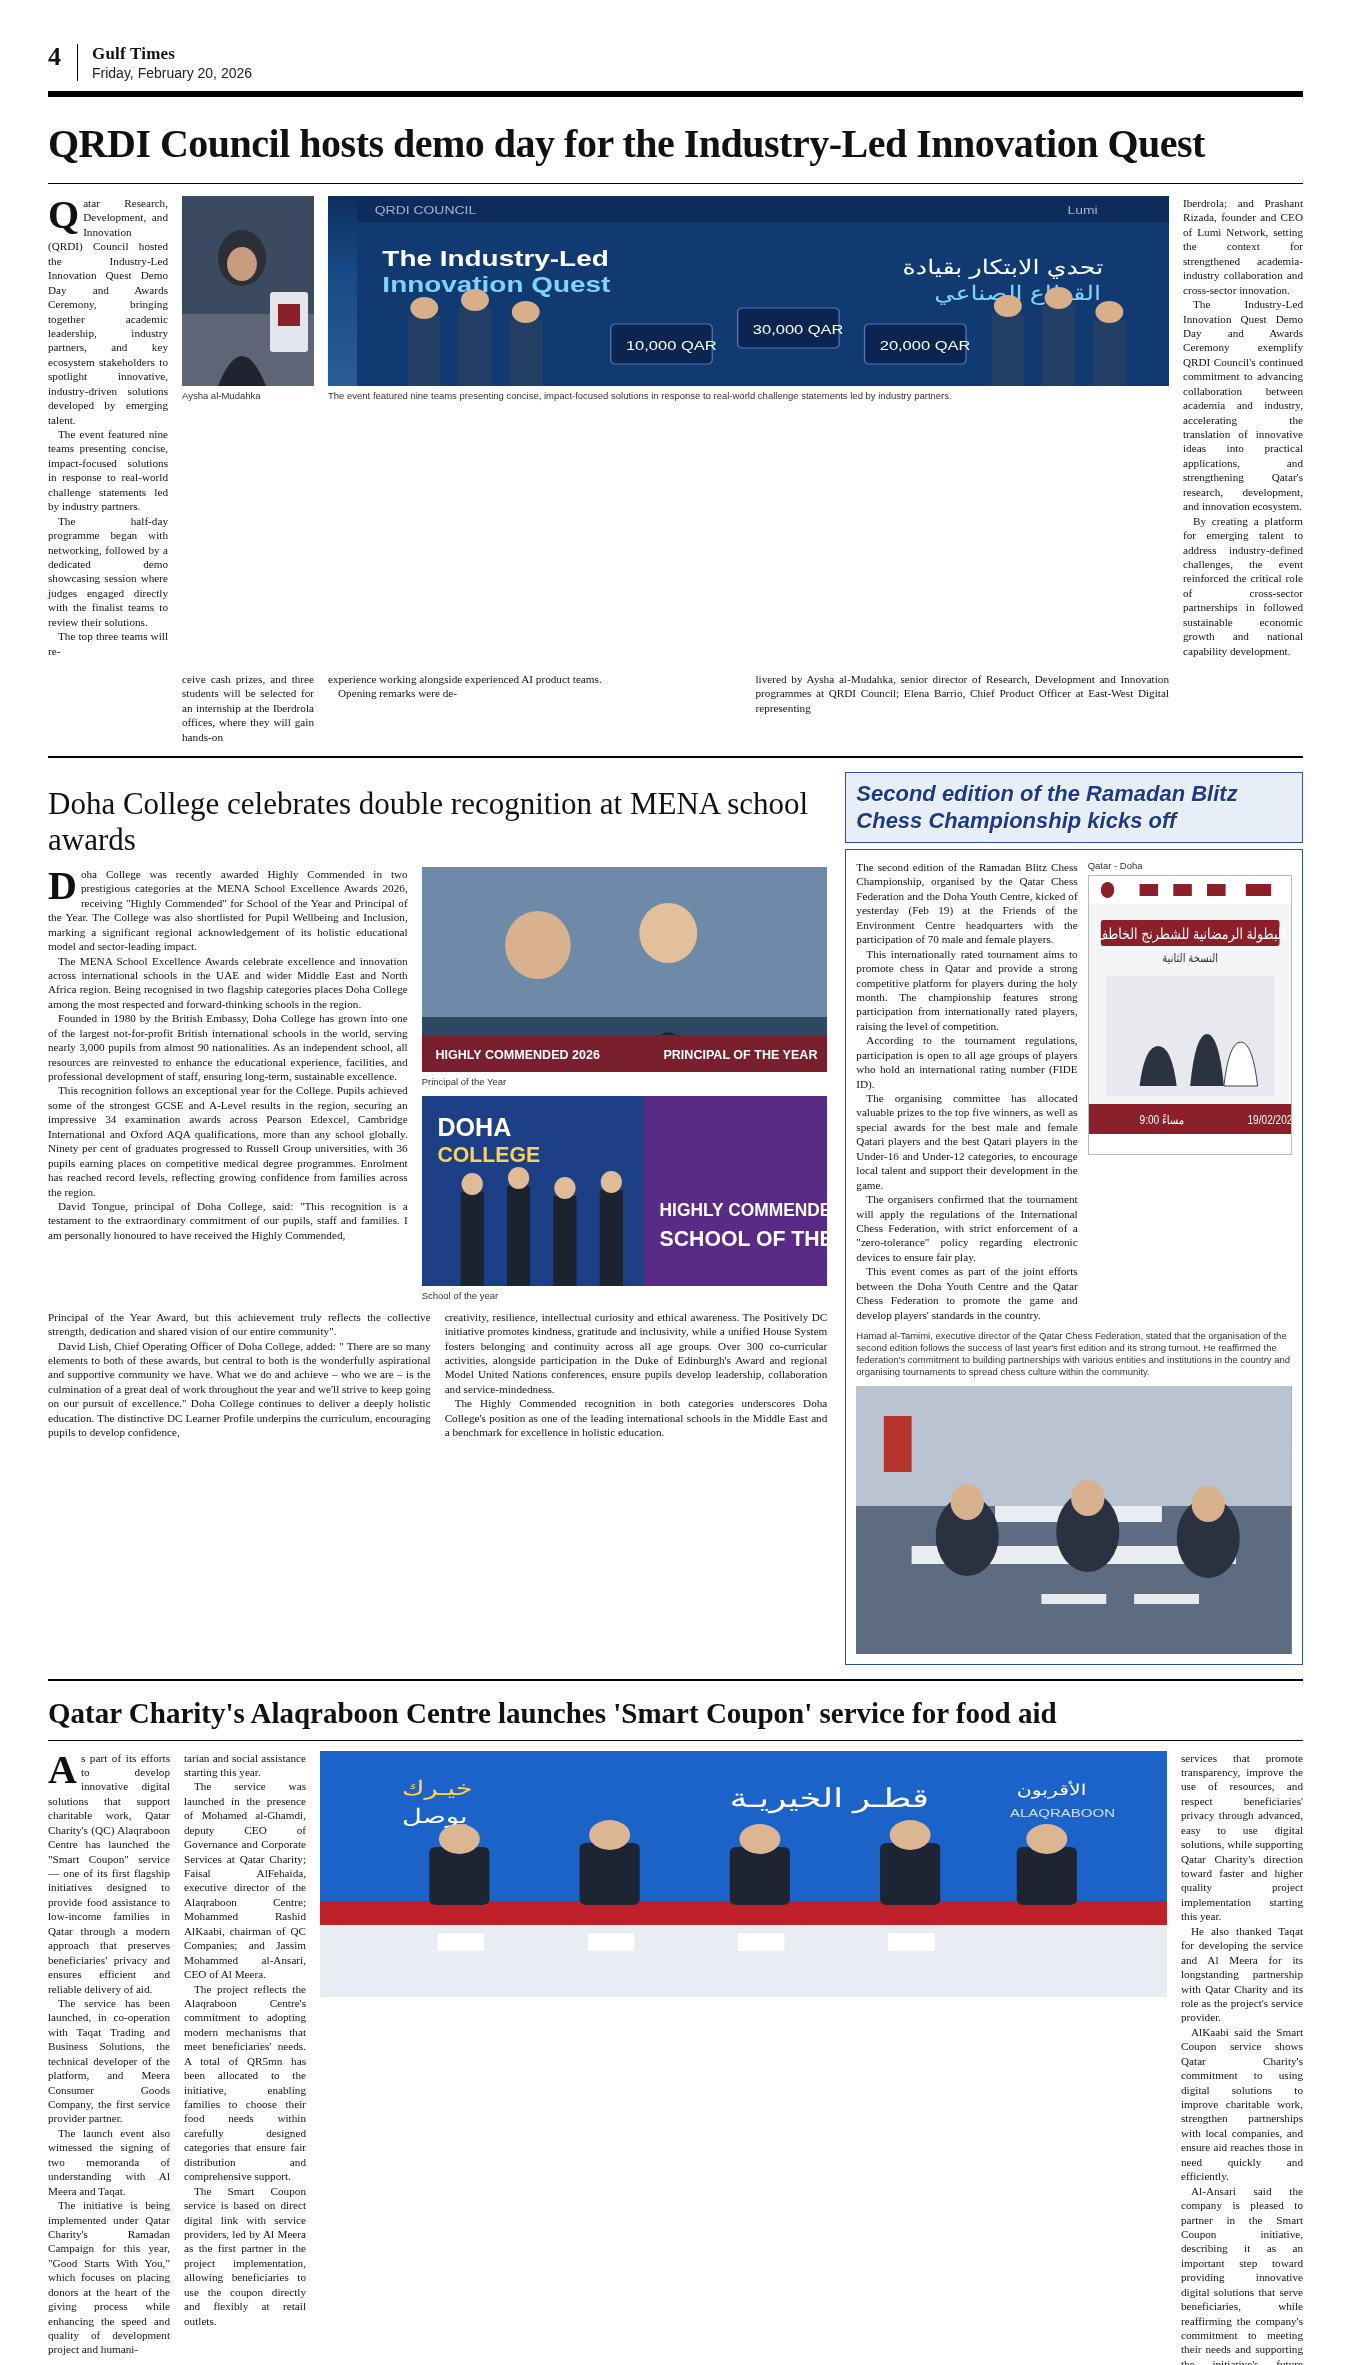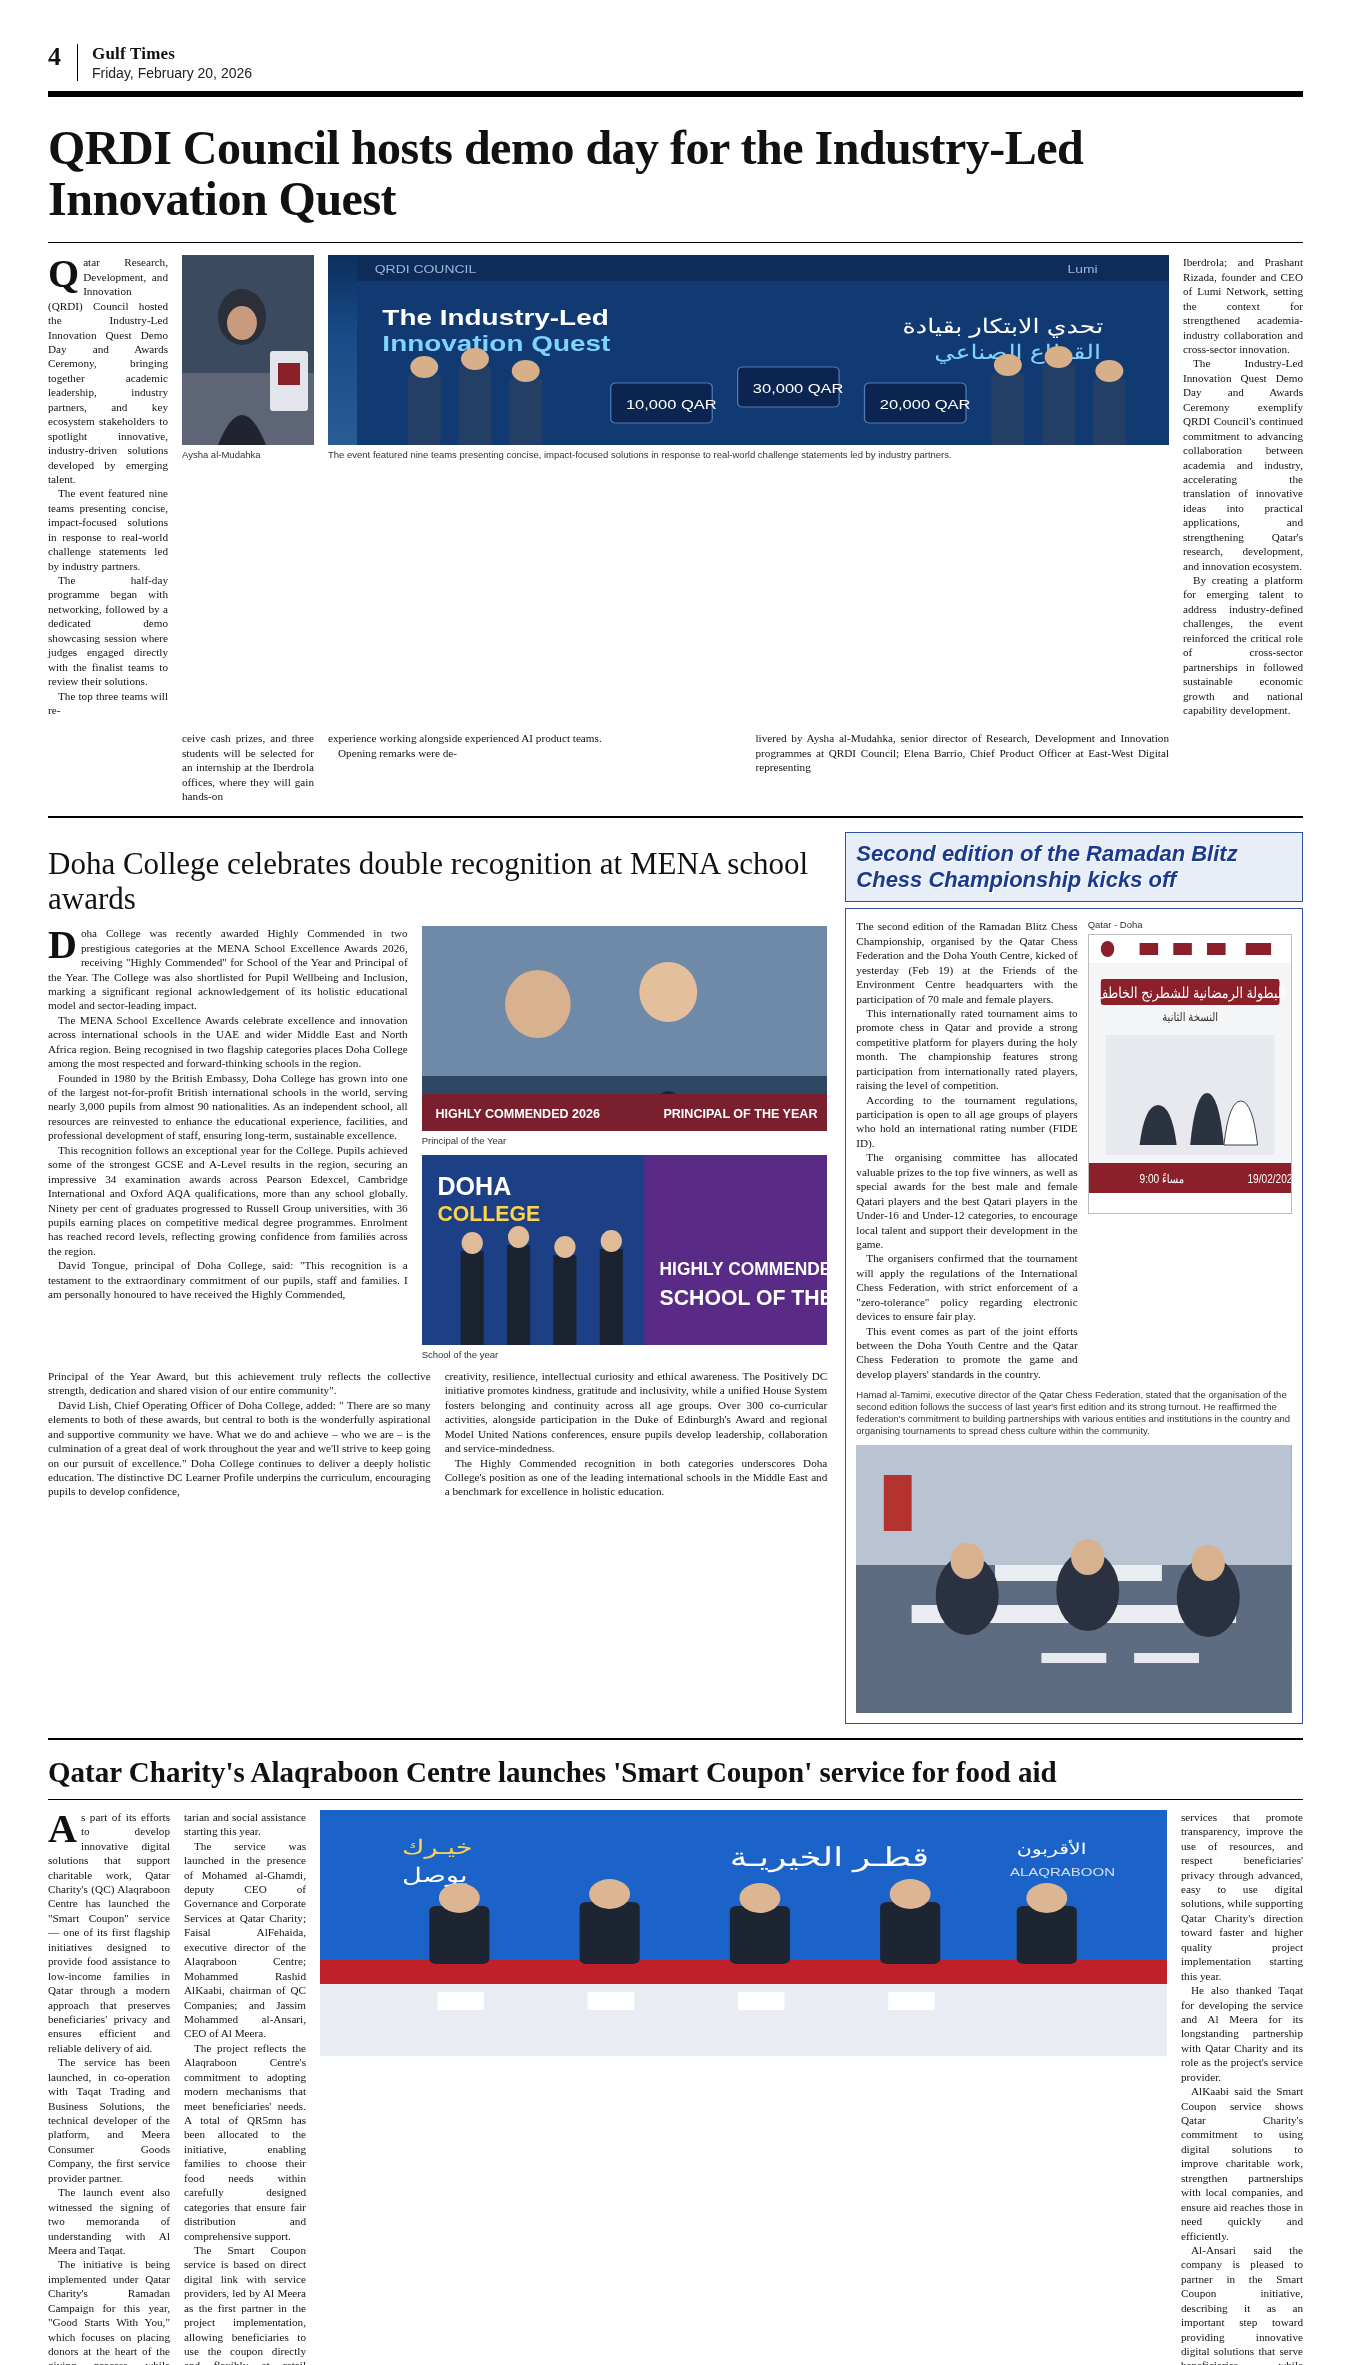--- a/index.html
+++ b/index.html
@@ -16,21 +16,21 @@
   .top-rule{margin-top:10px;height:3px;background:#000;}
 
   
   .section-banner{margin-top:10px;height:58px;background:#c0202a;display:flex;align-items:center;position:relative;}
   .banner-logo{width:56px;height:44px;margin-left:8px;background:#fff;border-radius:3px;display:flex;align-items:center;justify-content:center;}
   .banner-divider{width:3px;height:34px;background:#fff;margin:0 14px 0 12px;}
   .banner-title{color:#fff;font-family:"Liberation Serif",serif;font-size:38px;font-weight:bold;letter-spacing:1px;}
   .banner-rule{height:3px;background:#000;}
 
   
-  .headline{font-family:"Liberation Serif",serif;font-weight:bold;font-size:48px;line-height:1.06;letter-spacing:-.5px;margin:26px 0 0 0;}
+  .headline{font-family:"Liberation Serif",serif;font-weight:bold;font-size:40px;line-height:1.06;letter-spacing:-.5px;margin:26px 0 0 0;}
   .hr-thin{height:1px;background:#000;margin-top:18px;}
   .hr-med{height:2px;background:#000;}
 
   
   .cols{display:flex;gap:14px;}
   .col{font-size:11.2px;line-height:1.29;text-align:justify;-webkit-hyphens:auto;hyphens:auto;}
   .col p{margin:0;text-indent:10px;}
   .col p.first{text-indent:0;}
   .dropcap::first-letter{float:left;font-size:40px;line-height:.82;font-weight:bold;padding:3px 4px 0 0;}
   .cap{font-family:"Liberation Sans",sans-serif;font-size:9.5px;color:#333;line-height:1.25;margin-top:4px;}

